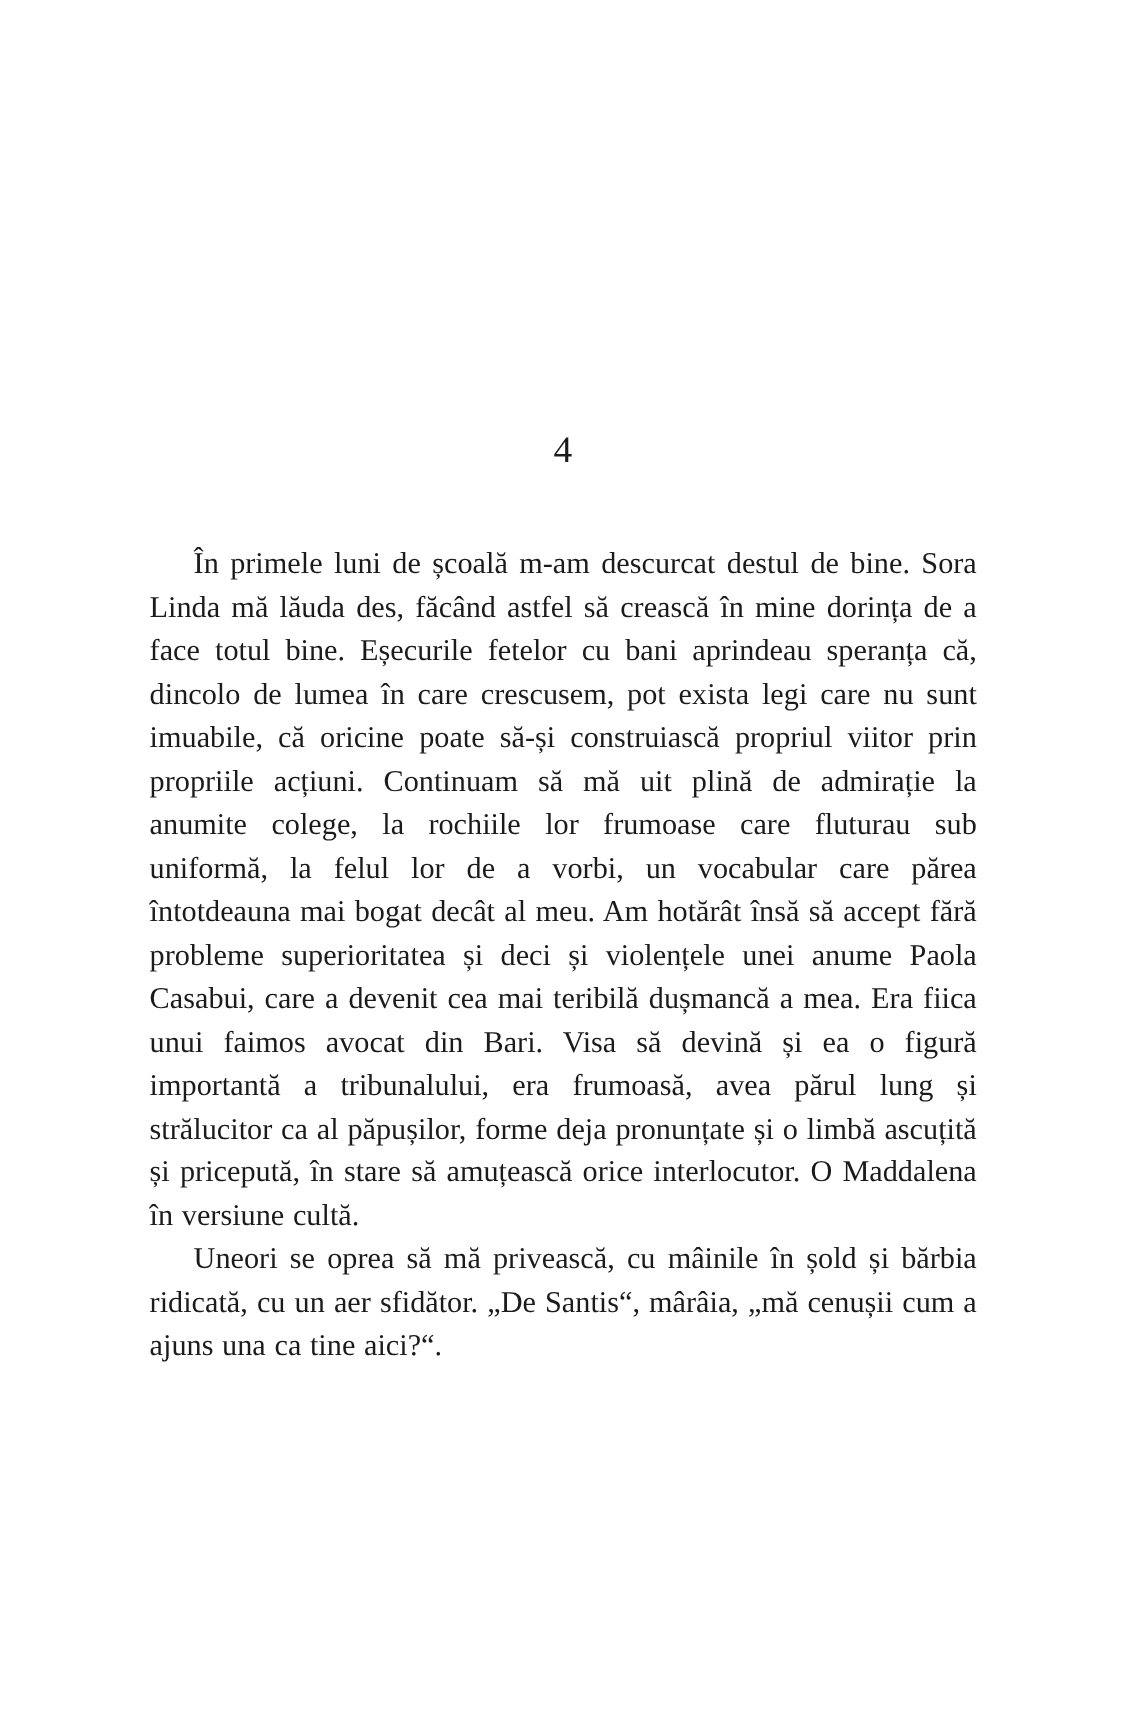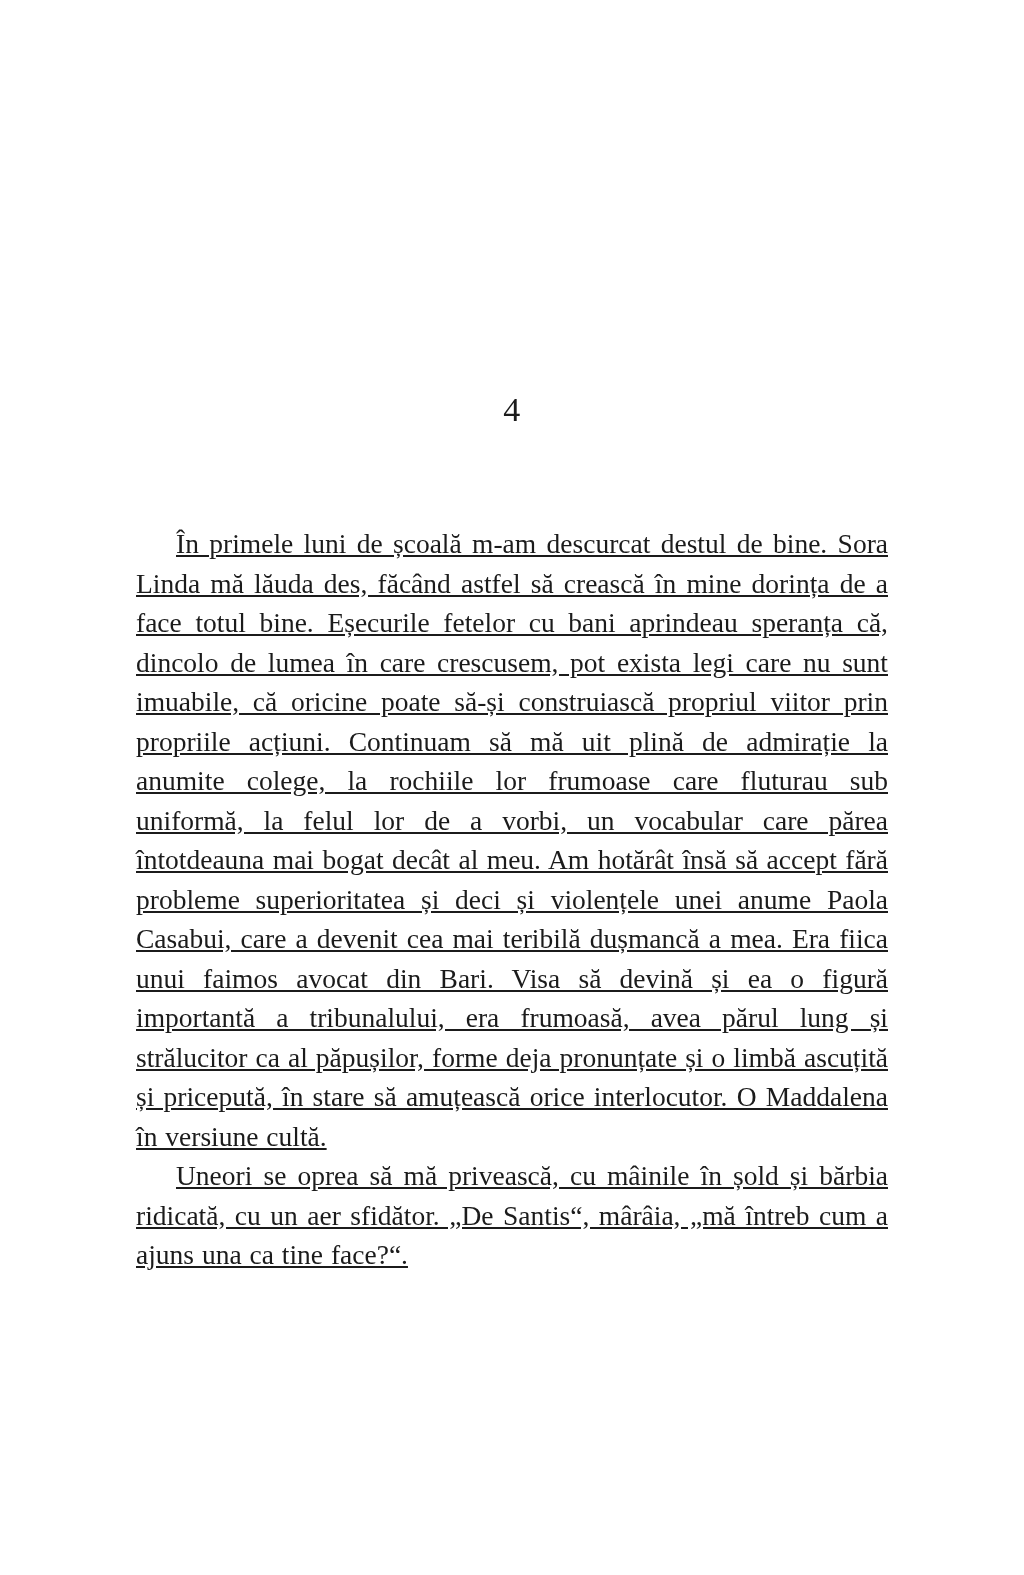--- a/index.html
+++ b/index.html
@@ -21,35 +21,34 @@
   .chapter-number {
     padding-top: 388px;
     text-align: center;
     font-size: 34px;
     font-weight: 400;
     line-height: 44px;
     letter-spacing: 0.5px;
   }
   .text-block {
     width: 752px;
-    margin: 92px auto 0 auto;
-    text-decoration: underline;
+    margin: 60px auto 0 auto;
   }
   .text-block p {
     margin: 0;
     font-size: 27.5px;
     line-height: 39.5px;
     text-align: justify;
     text-indent: 40px;
     word-spacing: 1px;
   }
 </style>
 </head>
 <body>
 
 <div class="book-page">
   <div class="chapter-number">4</div>
 
   <div class="text-block">
     <p>În primele luni de școală m-am descurcat destul de bine. Sora Linda mă lăuda des, făcând astfel să crească în mine dorința de a face totul bine. Eșecurile fetelor cu bani aprindeau speranța că, dincolo de lumea în care crescusem, pot exista legi care nu sunt imuabile, că oricine poate să-și construiască propriul viitor prin propriile acțiuni. Continuam să mă uit plină de admirație la anumite colege, la rochiile lor frumoase care fluturau sub uniformă, la felul lor de a vorbi, un vocabular care părea întotdeauna mai bogat decât al meu. Am hotărât însă să accept fără probleme superioritatea și deci și violențele unei anume Paola Casabui, care a devenit cea mai teribilă dușmancă a mea. Era fiica unui faimos avocat din Bari. Visa să devină și ea o figură importantă a tribunalului, era frumoasă, avea părul lung și strălucitor ca al păpușilor, forme deja pronunțate și o limbă ascuțită și pricepută, în stare să amuțească orice interlocutor. O Maddalena în versiune cultă.</p>
-    <p>Uneori se oprea să mă privească, cu mâinile în șold și bărbia ridicată, cu un aer sfidător. „De Santis“, mârâia, „mă întreb cum a ajuns una ca tine face?“.</p>
+    <p>Uneori se oprea să mă privească, cu mâinile în șold și bărbia ridicată, cu un aer sfidător. „De Santis“, mârâia, „mă cenușii cum a ajuns una ca tine aici?“.</p>
   </div>
 </div>
 
 </body></html>

